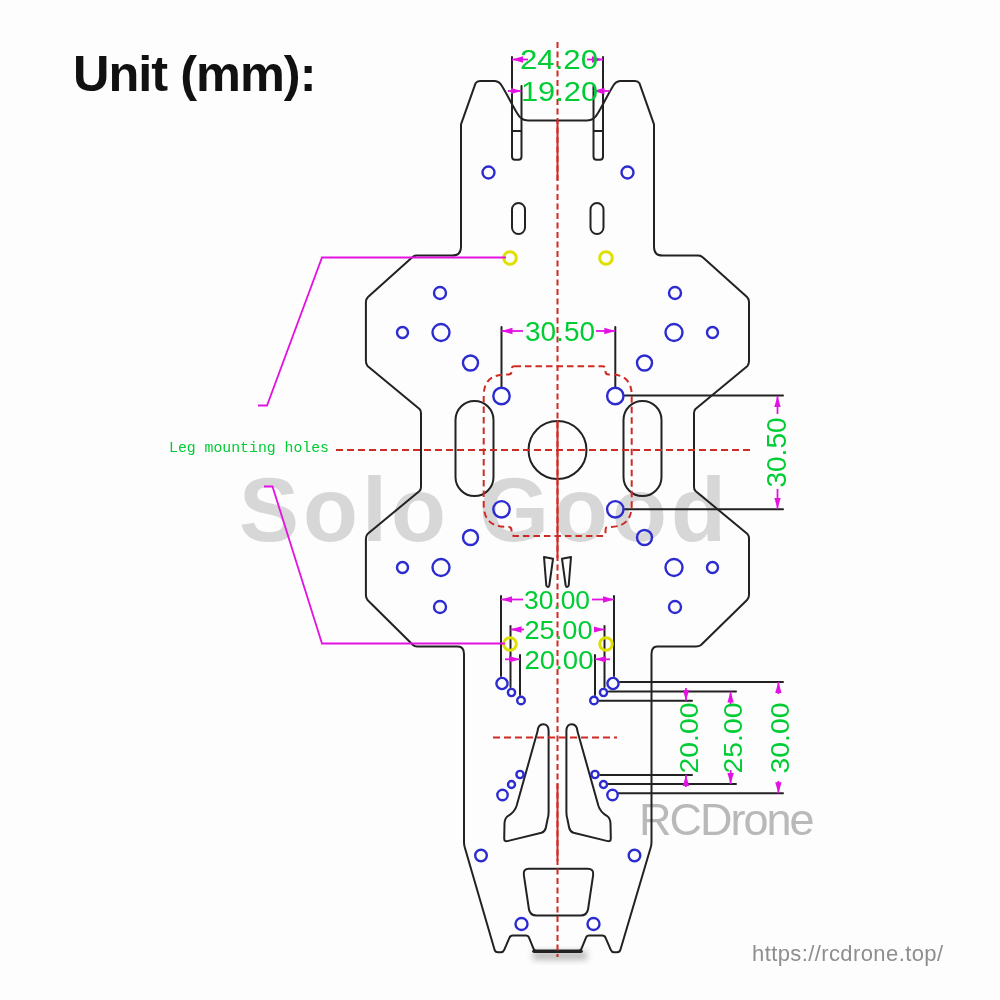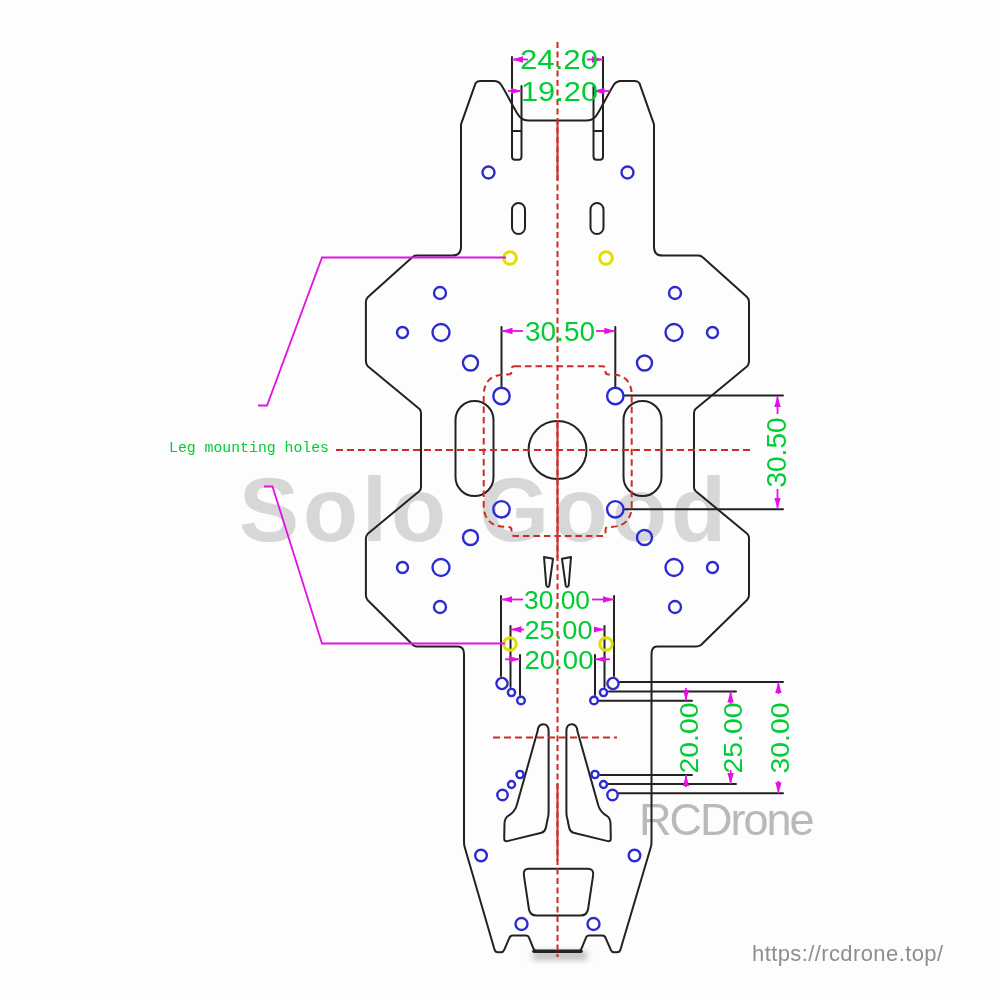--- a/index.html
+++ b/index.html
@@ -10,20 +10,21 @@
 .wm3{position:absolute;left:752px;top:941px;font-size:22px;color:#8e8e8e;letter-spacing:0.4px;}
 .unit{position:absolute;left:73px;top:44px;font-size:50.5px;font-weight:bold;color:#111;letter-spacing:-1px;}
 svg{position:absolute;left:0;top:0;}
 </style>
 </head>
 <body>
 <div id="page">
 <div class="wm1">Solo Good</div>
 <div class="wm2">RCDrone</div>
 <div class="wm3">https://rcdrone.top/</div>
+<div class="unit">Unit (mm):</div>
 <svg width="1000" height="1000" viewBox="0 0 1000 1000">
 <defs>
 <marker id="aL" markerWidth="12" markerHeight="8" refX="11" refY="4" orient="auto" markerUnits="userSpaceOnUse">
 <path d="M11,4 L0,0.8 L0,7.2 Z" fill="#e312e3"></path>
 </marker>
 <marker id="aS" markerWidth="12" markerHeight="8" refX="0" refY="4" orient="auto" markerUnits="userSpaceOnUse">
 <path d="M0,4 L11,0.8 L11,7.2 Z" fill="#e312e3"></path>
 </marker>
 <filter id="bl" x="-50%" y="-50%" width="200%" height="200%">
           <feGaussianBlur stdDeviation="3"></feGaussianBlur>

